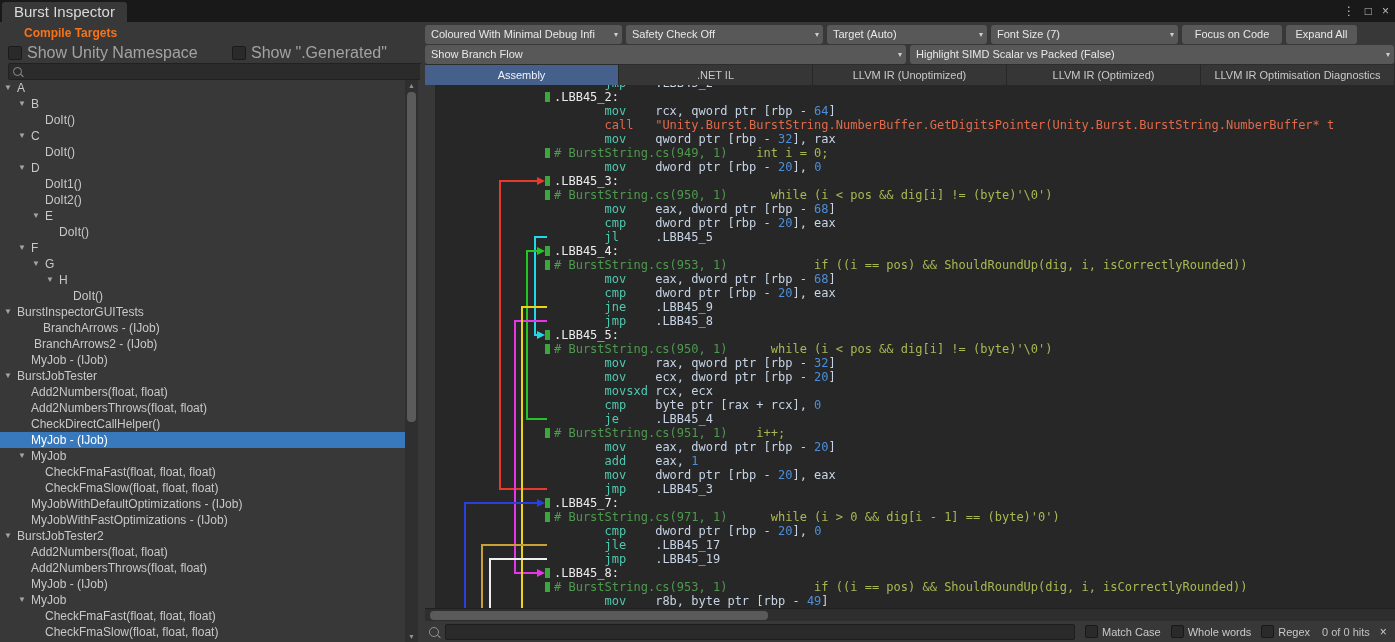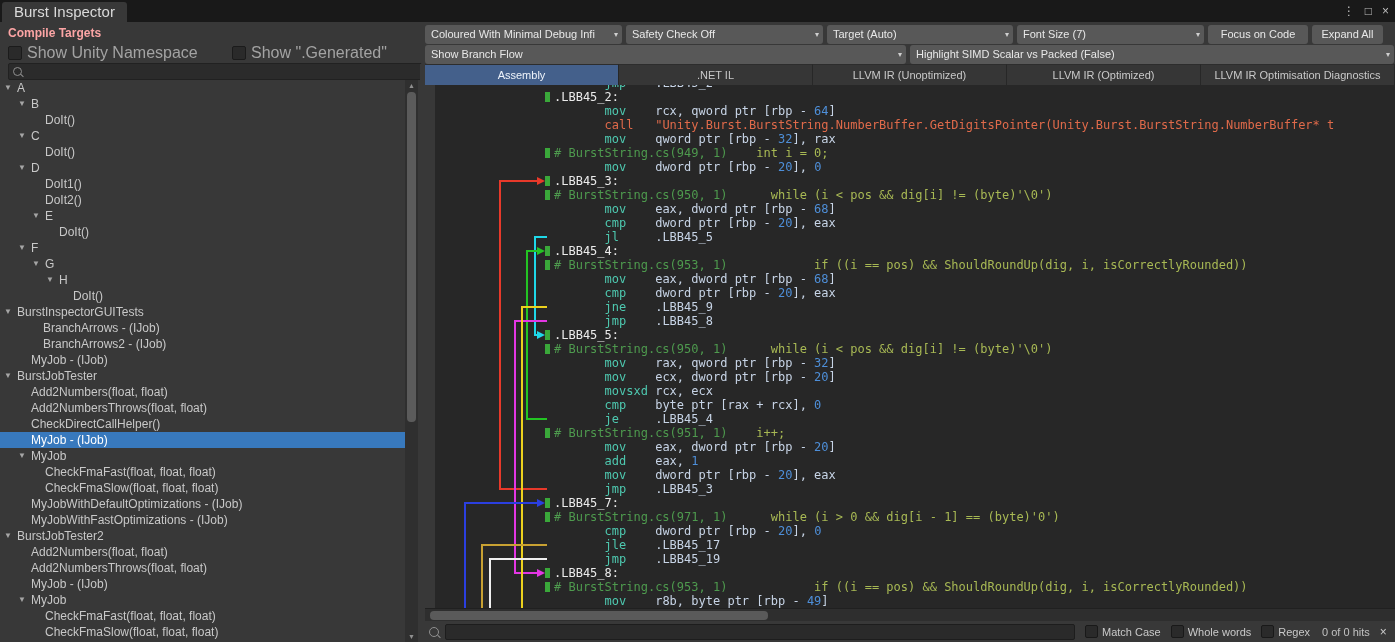--- a/index.html
+++ b/index.html
@@ -10,21 +10,21 @@
   }
   
   .titlebar{position:absolute;left:0;top:0;width:1395px;height:22px;background:#191919;}
   .wintab{position:absolute;left:2px;top:2px;height:20px;background:#383838;padding:0 12px;
     font-size:15px;color:#dadada;line-height:20px;border-radius:3px 3px 0 0;}
   .winicons{position:absolute;right:6px;top:0;height:22px;display:flex;align-items:center;gap:10px;
     color:#bdbdbd;font-size:12px;}
   .winicons span{cursor:default;}
   
   .leftpanel{position:absolute;left:0;top:22px;width:420px;height:620px;background:#383838;}
-  .lp-header{position:absolute;left:8px;top:4px;font-size:12px;font-weight:bold;color:#fca5a5;}
+  .lp-header{position:absolute;left:24px;top:4px;font-size:12px;font-weight:bold;color:#f97316;}
   .lp-checks{position:absolute;left:8px;top:23px;width:404px;height:15px;display:flex;font-size:16px;color:#a3a3a3;}
   .lp-checks label{display:flex;align-items:center;}
   .lp-checks label:first-child{width:224px;}
   .chk{width:12px;height:12px;background:#2a2a2a;border:1px solid #1b1b1b;border-radius:2px;margin-right:5px;flex:none;}
   .lp-search{position:absolute;left:8px;top:41px;width:408px;height:15px;background:#2b2b2b;
     border:1px solid #212121;border-radius:2px;display:flex;align-items:center;padding-left:4px;}
   .glass{display:inline-block;width:7px;height:7px;border:1px solid #8f8f8f;border-radius:50%;position:relative;flex:none;}
   .glass::after{content:"";position:absolute;width:4px;height:1px;background:#8f8f8f;right:-3px;bottom:-1px;transform:rotate(45deg);}
   .tree{position:absolute;left:0;top:58px;width:405px;height:562px;overflow:hidden;}
   .tree-row{height:16px;line-height:16px;font-size:12px;color:#c8c8c8;white-space:nowrap;display:flex;align-items:center;}
@@ -162,21 +162,21 @@
         <span class="tlabel">DoIt()</span>
       </div>
       <div class="tree-row" style="padding-left: 4px;">
         <span class="tri">▼</span>
         <span class="tlabel">BurstInspectorGUITests</span>
       </div>
       <div class="tree-row" style="padding-left: 30px;">
         <span class="tri"></span>
         <span class="tlabel">BranchArrows - (IJob)</span>
       </div>
-      <div class="tree-row" style="padding-left: 30px;">
+      <div class="tree-row" style="padding-left: 21px;">
         <span class="tri"></span>
         <span class="tlabel">BranchArrows2 - (IJob)</span>
       </div>
       <div class="tree-row" style="padding-left: 18px;">
         <span class="tri"></span>
         <span class="tlabel">MyJob - (IJob)</span>
       </div>
       <div class="tree-row" style="padding-left: 4px;">
         <span class="tri">▼</span>
         <span class="tlabel">BurstJobTester</span>
@@ -249,21 +249,21 @@
   <div class="vscroll">
     <div class="varrow up">▲</div>
     <div class="vthumb"></div>
     <div class="varrow down">▼</div>
   </div>
 </div>
 
 <div class="toolbar1" id="toolbar1">
     <div class="dd" style="width: 197px;"><span class="ddlabel">Coloured With Minimal Debug Infi</span><span class="arr">▾</span></div>
     <div class="dd" style="width: 197px;"><span class="ddlabel">Safety Check Off</span><span class="arr">▾</span></div>
-    <div class="dd" style="width: 186px;"><span class="ddlabel">Target (Auto)</span><span class="arr">▾</span></div>
+    <div class="dd" style="width: 160px;"><span class="ddlabel">Target (Auto)</span><span class="arr">▾</span></div>
     <div class="dd" style="width: 187px;"><span class="ddlabel">Font Size (7)</span><span class="arr">▾</span></div>
     <div class="btn" style="width: 100px;"><span class="ddlabel">Focus on Code</span></div>
     <div class="btn" style="width: 71px;"><span class="ddlabel">Expand All</span></div>
   </div>
 <div class="toolbar2" id="toolbar2">
     <div class="dd" style="width: 481px;"><span class="ddlabel">Show Branch Flow</span><span class="arr">▾</span></div>
     <div class="dd" style="width: 484px;"><span class="ddlabel">Highlight SIMD Scalar vs Packed (False)</span><span class="arr">▾</span></div>
   </div>
 
 <div class="tabbar" id="tabbar">

